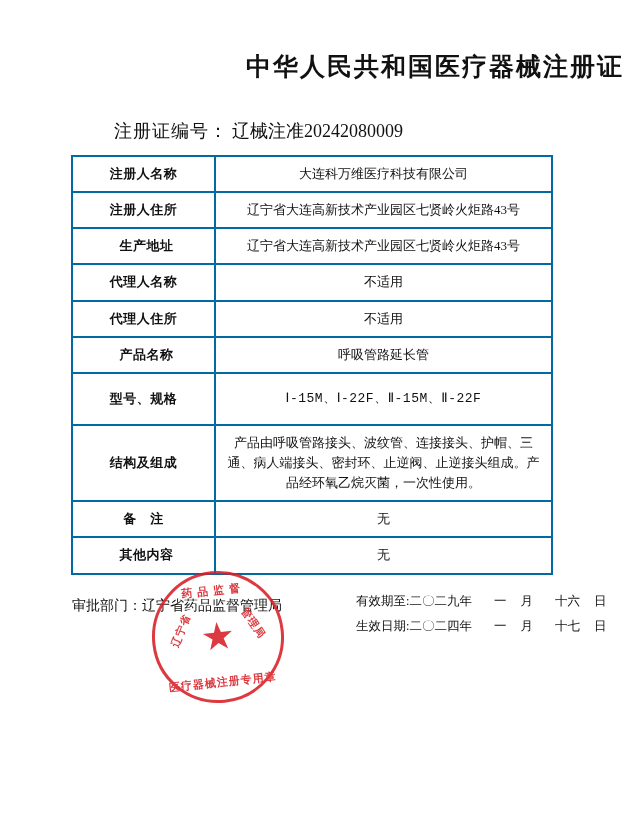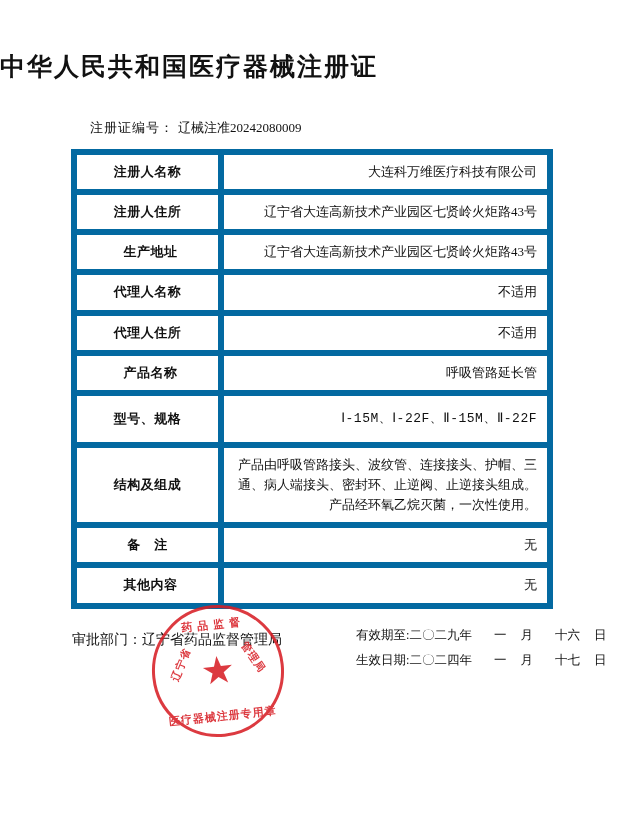--- a/index.html
+++ b/index.html
@@ -16,65 +16,65 @@
     overflow: hidden;
   }
   .page {
     width: 624px;
     height: 829px;
     position: relative;
     box-sizing: border-box;
     padding: 0;
   }
   .doc-title {
-    text-align: left;
+    text-align: right;
     font-size: 25px;
     font-weight: bold;
     letter-spacing: 2px;
     margin-top: 50px;
     margin-bottom: 0;
     font-family: "Liberation Serif", "DejaVu Serif", serif;
   }
   .cert-no-row {
     margin-top: 36px;
-    margin-left: 90px;
-    font-size: 13px;
+    margin-left: 114px;
+    font-size: 18px;
     display: flex;
     align-items: baseline;
     text-align: center;
   }
   .cert-no-label {
     letter-spacing: 1px;
   }
   .cert-no-value {
     margin-left: 4px;
     letter-spacing: 0px;
   }
   table.main-table {
     border-collapse: collapse;
     margin: 12px auto 0 auto;
     width: 482px;
     table-layout: fixed;
   }
   table.main-table td {
-    border: 6px solid #0369a1;
+    border: 2px solid #0369a1;
     vertical-align: middle;
     font-size: 13px;
     line-height: 1.55;
   }
   td.label-cell {
     width: 133px;
     text-align: center;
     font-weight: bold;
     padding: 7px 4px;
     letter-spacing: 0.5px;
   }
   td.value-cell {
     padding: 7px 10px;
-    text-align: right;
+    text-align: center;
   }
   .spaced3 { letter-spacing: 6px; text-indent: 6px; }
   .tall-1 { height: 52px; }
   .tall-2 { height: 74px; }
   .tall-3 { height: 62px; }
   .mono-spec {
     font-family: "Liberation Mono", "DejaVu Sans Mono", monospace;
     font-size: 12.5px;
     letter-spacing: 0.5px;
   }

